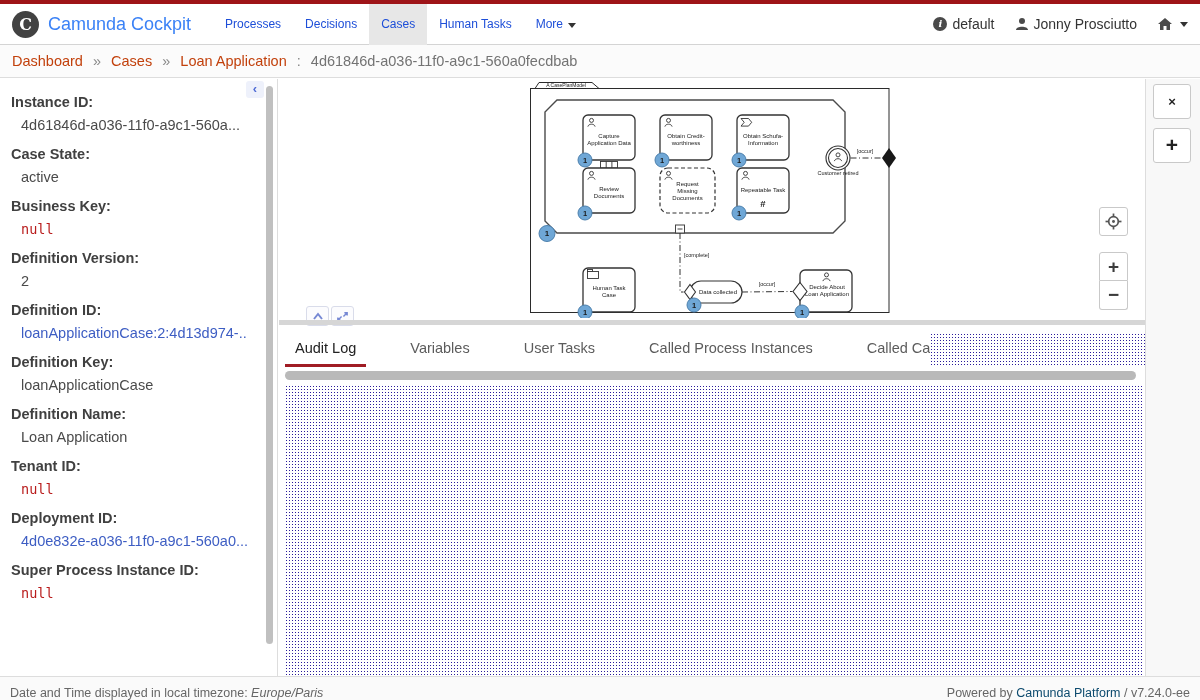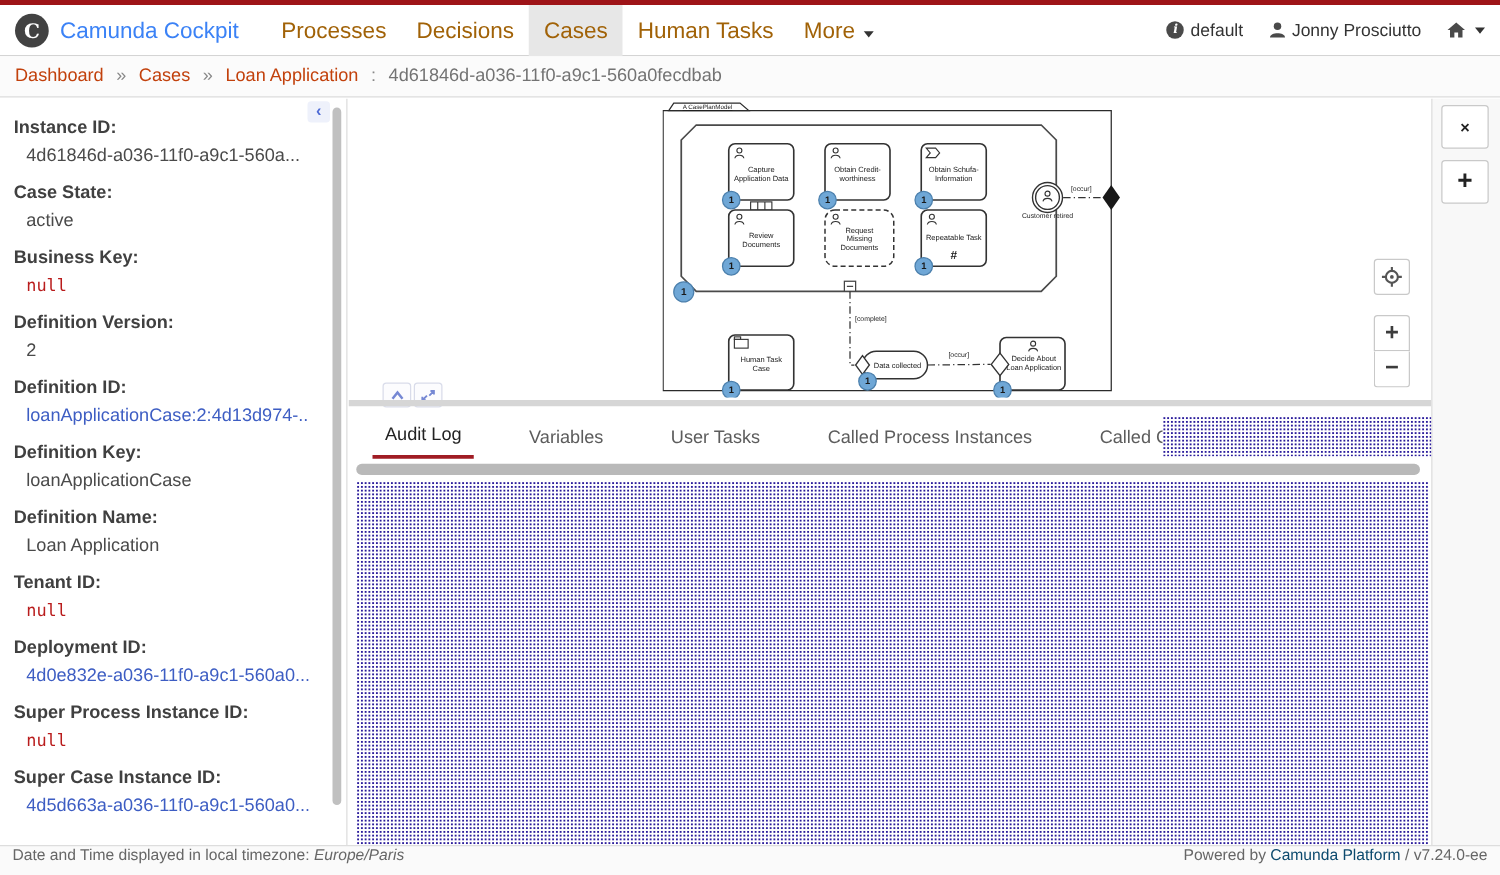--- a/index.html
+++ b/index.html
@@ -7,21 +7,21 @@
     font-family:"Liberation Sans", sans-serif; color:#333; }
 
   
   .topbar { position:absolute; left:0; top:0; width:1200px; height:4px; background:#9e1418; }
   .navbar { position:absolute; left:0; top:4px; width:1200px; height:41px; background:#fff;
     border-bottom:1px solid #d4d4d4; display:flex; align-items:center; padding:0 12px 0 12px; }
   .logo { width:27px; height:27px; border-radius:50%; background:#424242; color:#fff;
     font-family:"DejaVu Serif", serif; font-weight:bold; font-size:16px; line-height:27px;
     text-align:center; margin-right:9px; }
   .brand { font-size:18px; color:#3b82f6; margin-right:22px; white-space:nowrap; }
-  .nav-item { font-size:18px; color:#a16207; padding:0 12px; height:41px; line-height:41px;
+  .nav-item { font-size:12px; color:#1d4ed8; padding:0 12px; height:41px; line-height:41px;
     cursor:pointer; white-space:nowrap; }
   .nav-item.active { background:#e7e7e7; }
   .nav-spacer { flex:1; }
   .nav-right { display:flex; align-items:center; gap:20px; font-size:14px; color:#333; }
   .nav-right .grp { display:flex; align-items:center; gap:5px; cursor:pointer; }
   .info-circ { display:inline-block; width:14px; height:14px; border-radius:50%; background:#4a4a4a;
     color:#fff; font-family:"DejaVu Serif", serif; font-style:italic; font-weight:bold;
     font-size:10px; line-height:14px; text-align:center; }
   .caret { display:inline-block; width:0; height:0; border-left:4px solid transparent;
     border-right:4px solid transparent; border-top:5px solid #333; margin-left:2px; }
@@ -61,35 +61,35 @@
 
   
   .right-rail { position:absolute; left:1145px; top:79px; width:55px; height:597px; background:#f8f8f8;
     border-left:1px solid #ddd; }
   .rr-btn { position:absolute; left:7px; width:38px; height:35px; background:#fff; border:1px solid #c9c9c9;
     border-radius:3px; cursor:pointer; text-align:center; color:#222; }
   .rr-close { top:5px; font-size:13px; font-weight:bold; line-height:33px; }
   .rr-add { top:49px; font-size:21px; font-weight:900; line-height:32px; }
 
   
-  .tabs { position:absolute; left:298px; top:333px; height:34px; display:flex;align-items:center; }
+  .tabs { position:absolute; left:285px; top:333px; height:34px; display:flex; }
   .tab { margin-right:34px; padding:7px 10px 8px 10px; font-size:14.5px; color:#5c5c5c;
     cursor:pointer; white-space:nowrap; }
   .tab.active { color:#222; border-bottom:3px solid #a01c24; }
   .hatch { background-color:#fff;
     background-image:radial-gradient(circle, #2a1b9b 0.85px, rgba(0,0,0,0) 1px);
     background-size:3px 3px; }
   .tabs-hatch { position:absolute; left:930px; top:333px; width:215px; height:32px; }
   .hscroll { position:absolute; left:285px; top:371px; width:851px; height:9px; background:#b9b9b9;
     border-radius:5px; cursor:pointer; }
   .redacted-main { position:absolute; left:285px; top:385px; width:858px; height:291px; }
 
   
   .footer { position:absolute; left:0; top:676px; width:1200px; height:24px; background:#fafafa;
-    border-top:1px solid #ddd; display:flex; justify-content:space-between; align-items:flex-start;
+    border-top:1px solid #ddd; display:flex; justify-content:space-between; align-items:flex-end;
     padding:0 10px; font-size:12.5px; color:#666; }
   .footer a, .f-link { color:#0c4a6e; text-decoration:none; cursor:pointer; }
   .tz { font-style:italic; }
 </style>
 </head>
 <body>
 
 <div class="topbar"></div>
 
 <div class="navbar">
@@ -169,24 +169,20 @@
     <span class="val code">null</span>
   </div>
   <div class="field">
     <span class="lbl">Deployment ID:</span>
     <span class="val link">4d0e832e-a036-11f0-a9c1-560a0...</span>
   </div>
   <div class="field">
     <span class="lbl">Super Process Instance ID:</span>
     <span class="val code">null</span>
   </div>
-  <div class="field">
-    <span class="lbl">Super Case Instance ID:</span>
-    <span class="val link">4d5d663a-a036-11f0-a9c1-560a0...</span>
-  </div>
 </div>
 <div class="sb-collapse">‹</div>
 <div class="sb-scroll"></div>
 
 <div class="diagram-wrap">
 <svg width="368" height="238" viewBox="0 0 368 238">
   <defs>
     <g id="iperson">
       <circle cx="4.5" cy="2.4" r="2" fill="none" stroke="#333" stroke-width="0.9"></circle>
       <path d="M0.9,8.6 C1.5,5.4 7.5,5.4 8.1,8.6" fill="none" stroke="#333" stroke-width="0.9"></path>

